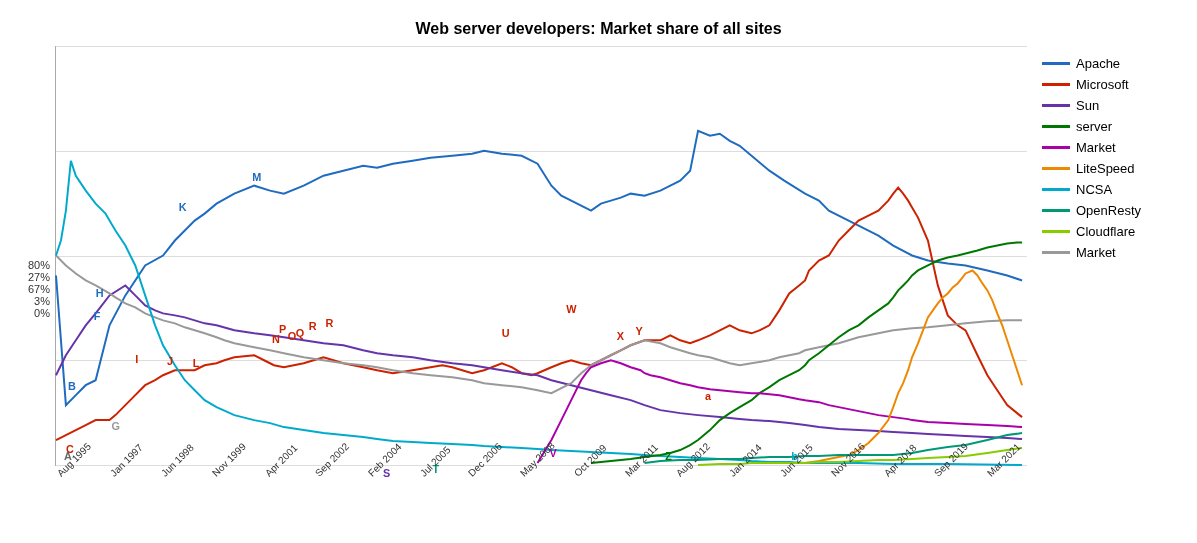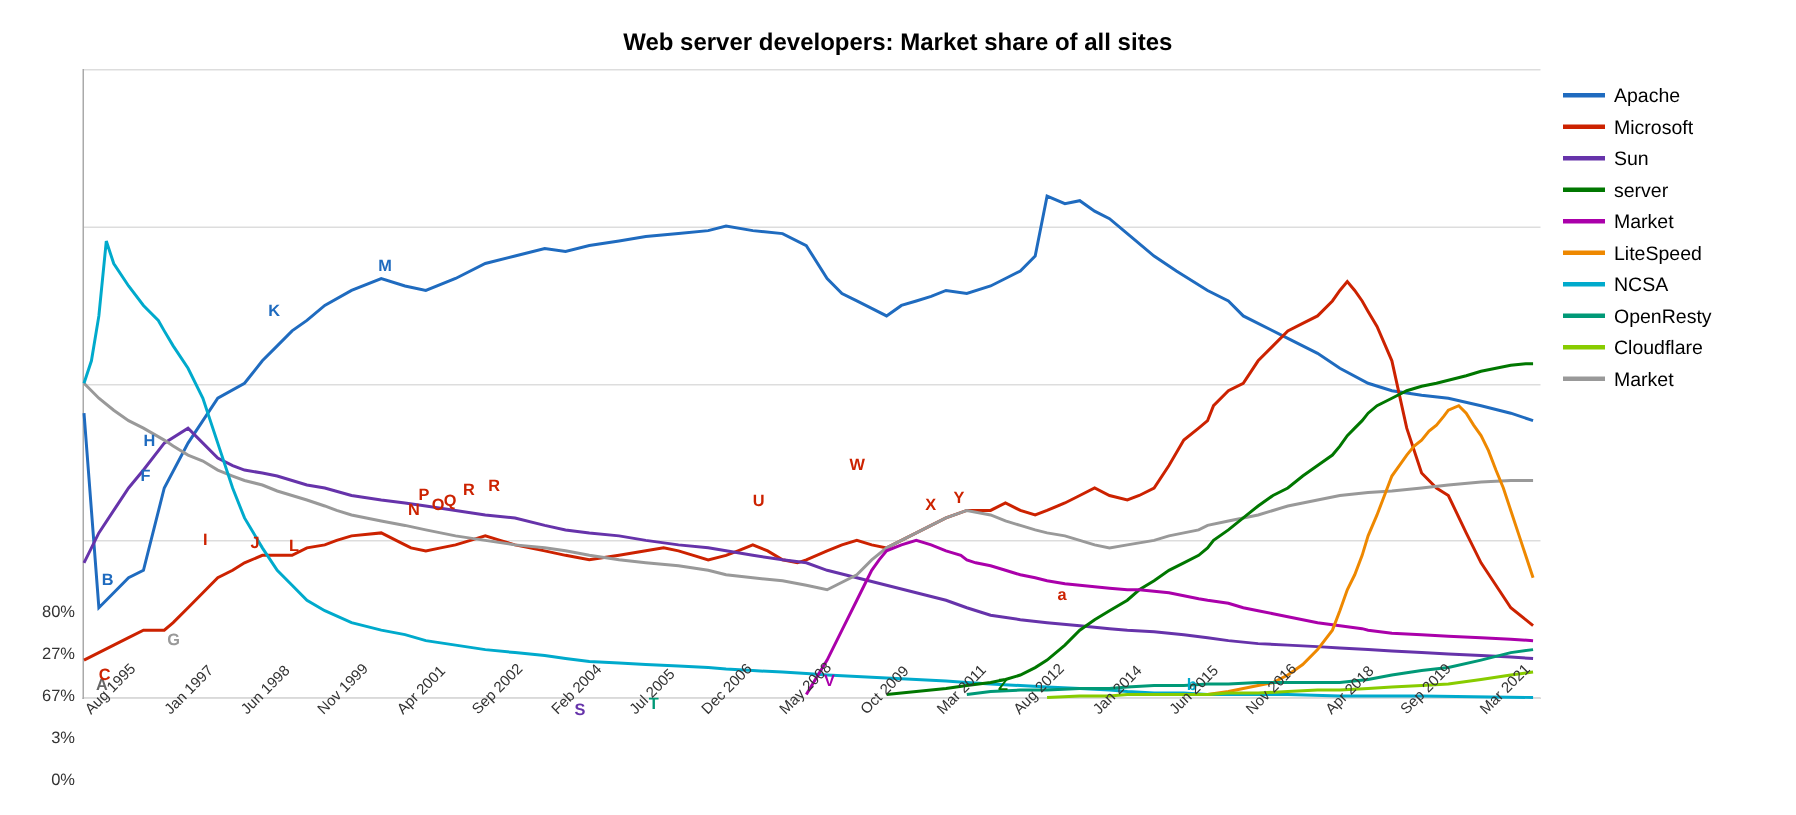--- a/index.html
+++ b/index.html
@@ -84,21 +84,21 @@
     }
   </style>
 </head>
 <body>
 
 <div class="chart-container">
   <div class="chart-title">Web server developers: Market share of all sites</div>
 
   <div class="chart-area">
 
-    <div style="width:45px; position:relative; display:flex; flex-direction:column; justify-content:flex-end; padding-bottom:0px; align-items:flex-end; padding-right:5px; padding-top:5px;gap:16px;">
+    <div style="width:45px; position:relative; display:flex; flex-direction:column; justify-content:center; padding-bottom:0px; align-items:flex-end; padding-right:5px; padding-top:5px;">
       <span class="y-label">80%</span>
       <span class="y-label">27%</span>
       <span class="y-label">67%</span>
       <span class="y-label">3%</span>
       <span class="y-label">0%</span>
     </div>
 
     <div style="flex:1; display:flex; flex-direction:column;">
       <div class="chart-plot" style="flex:1; position:relative;">
 

